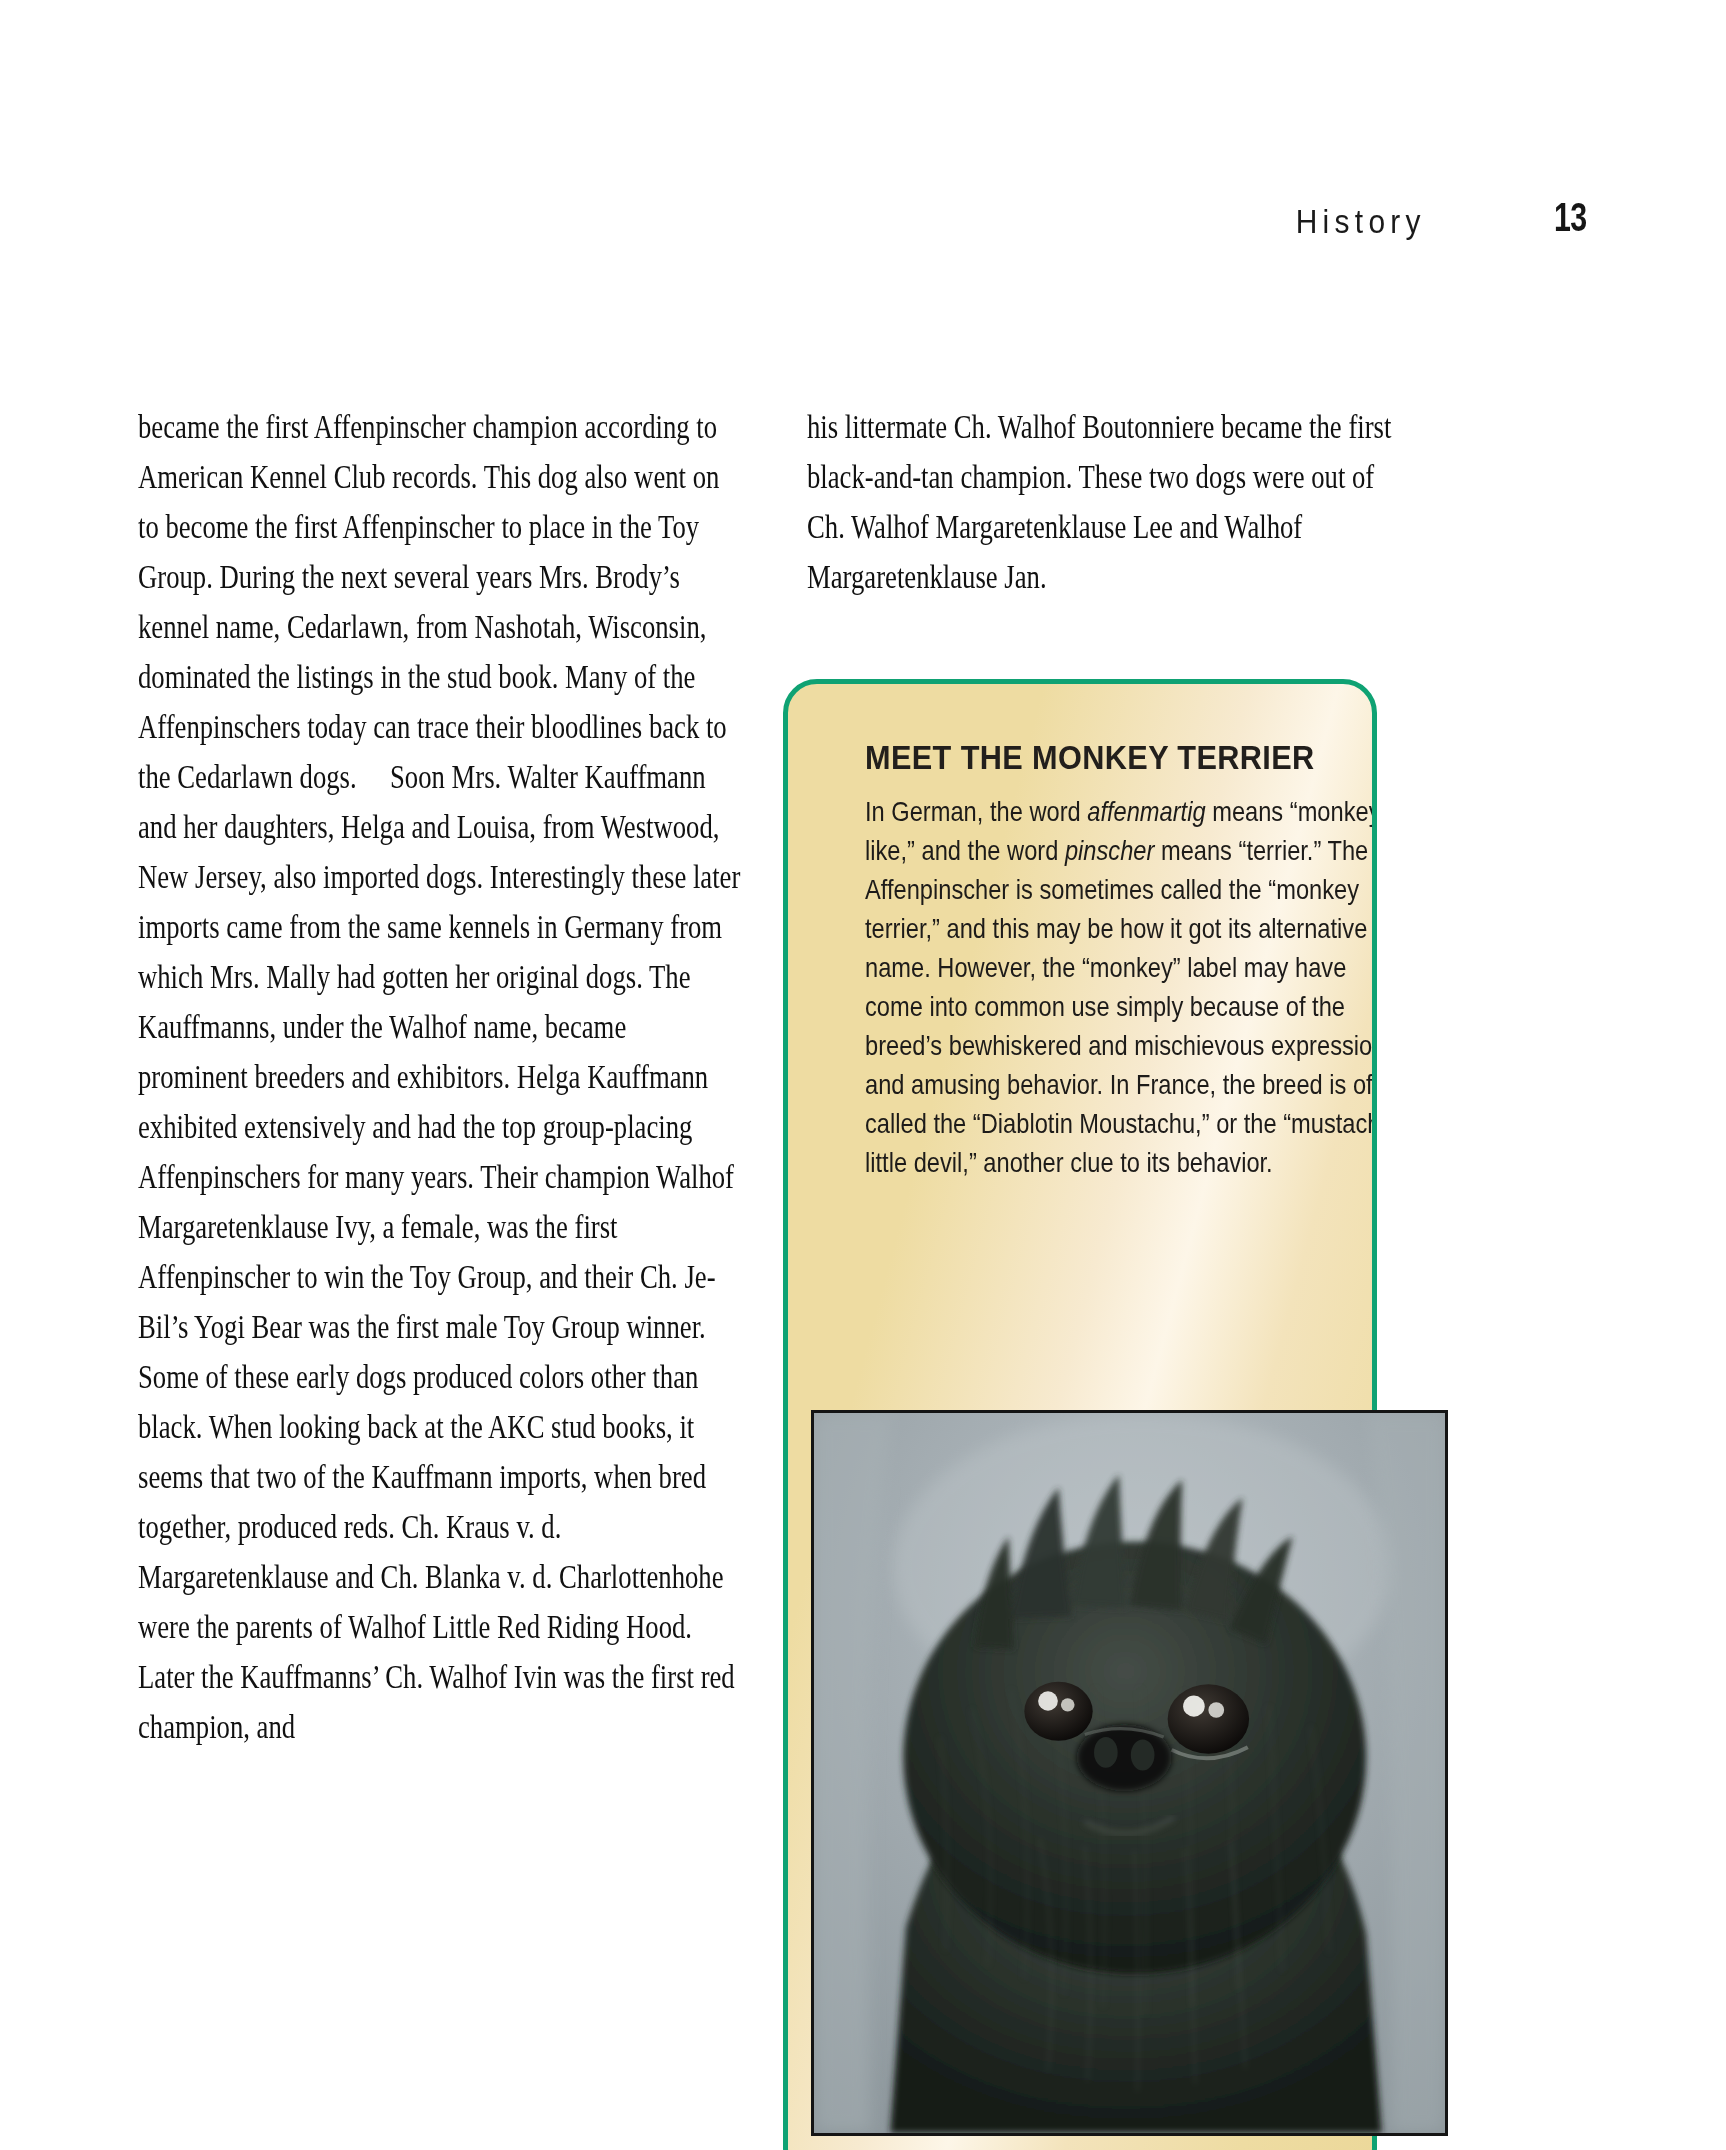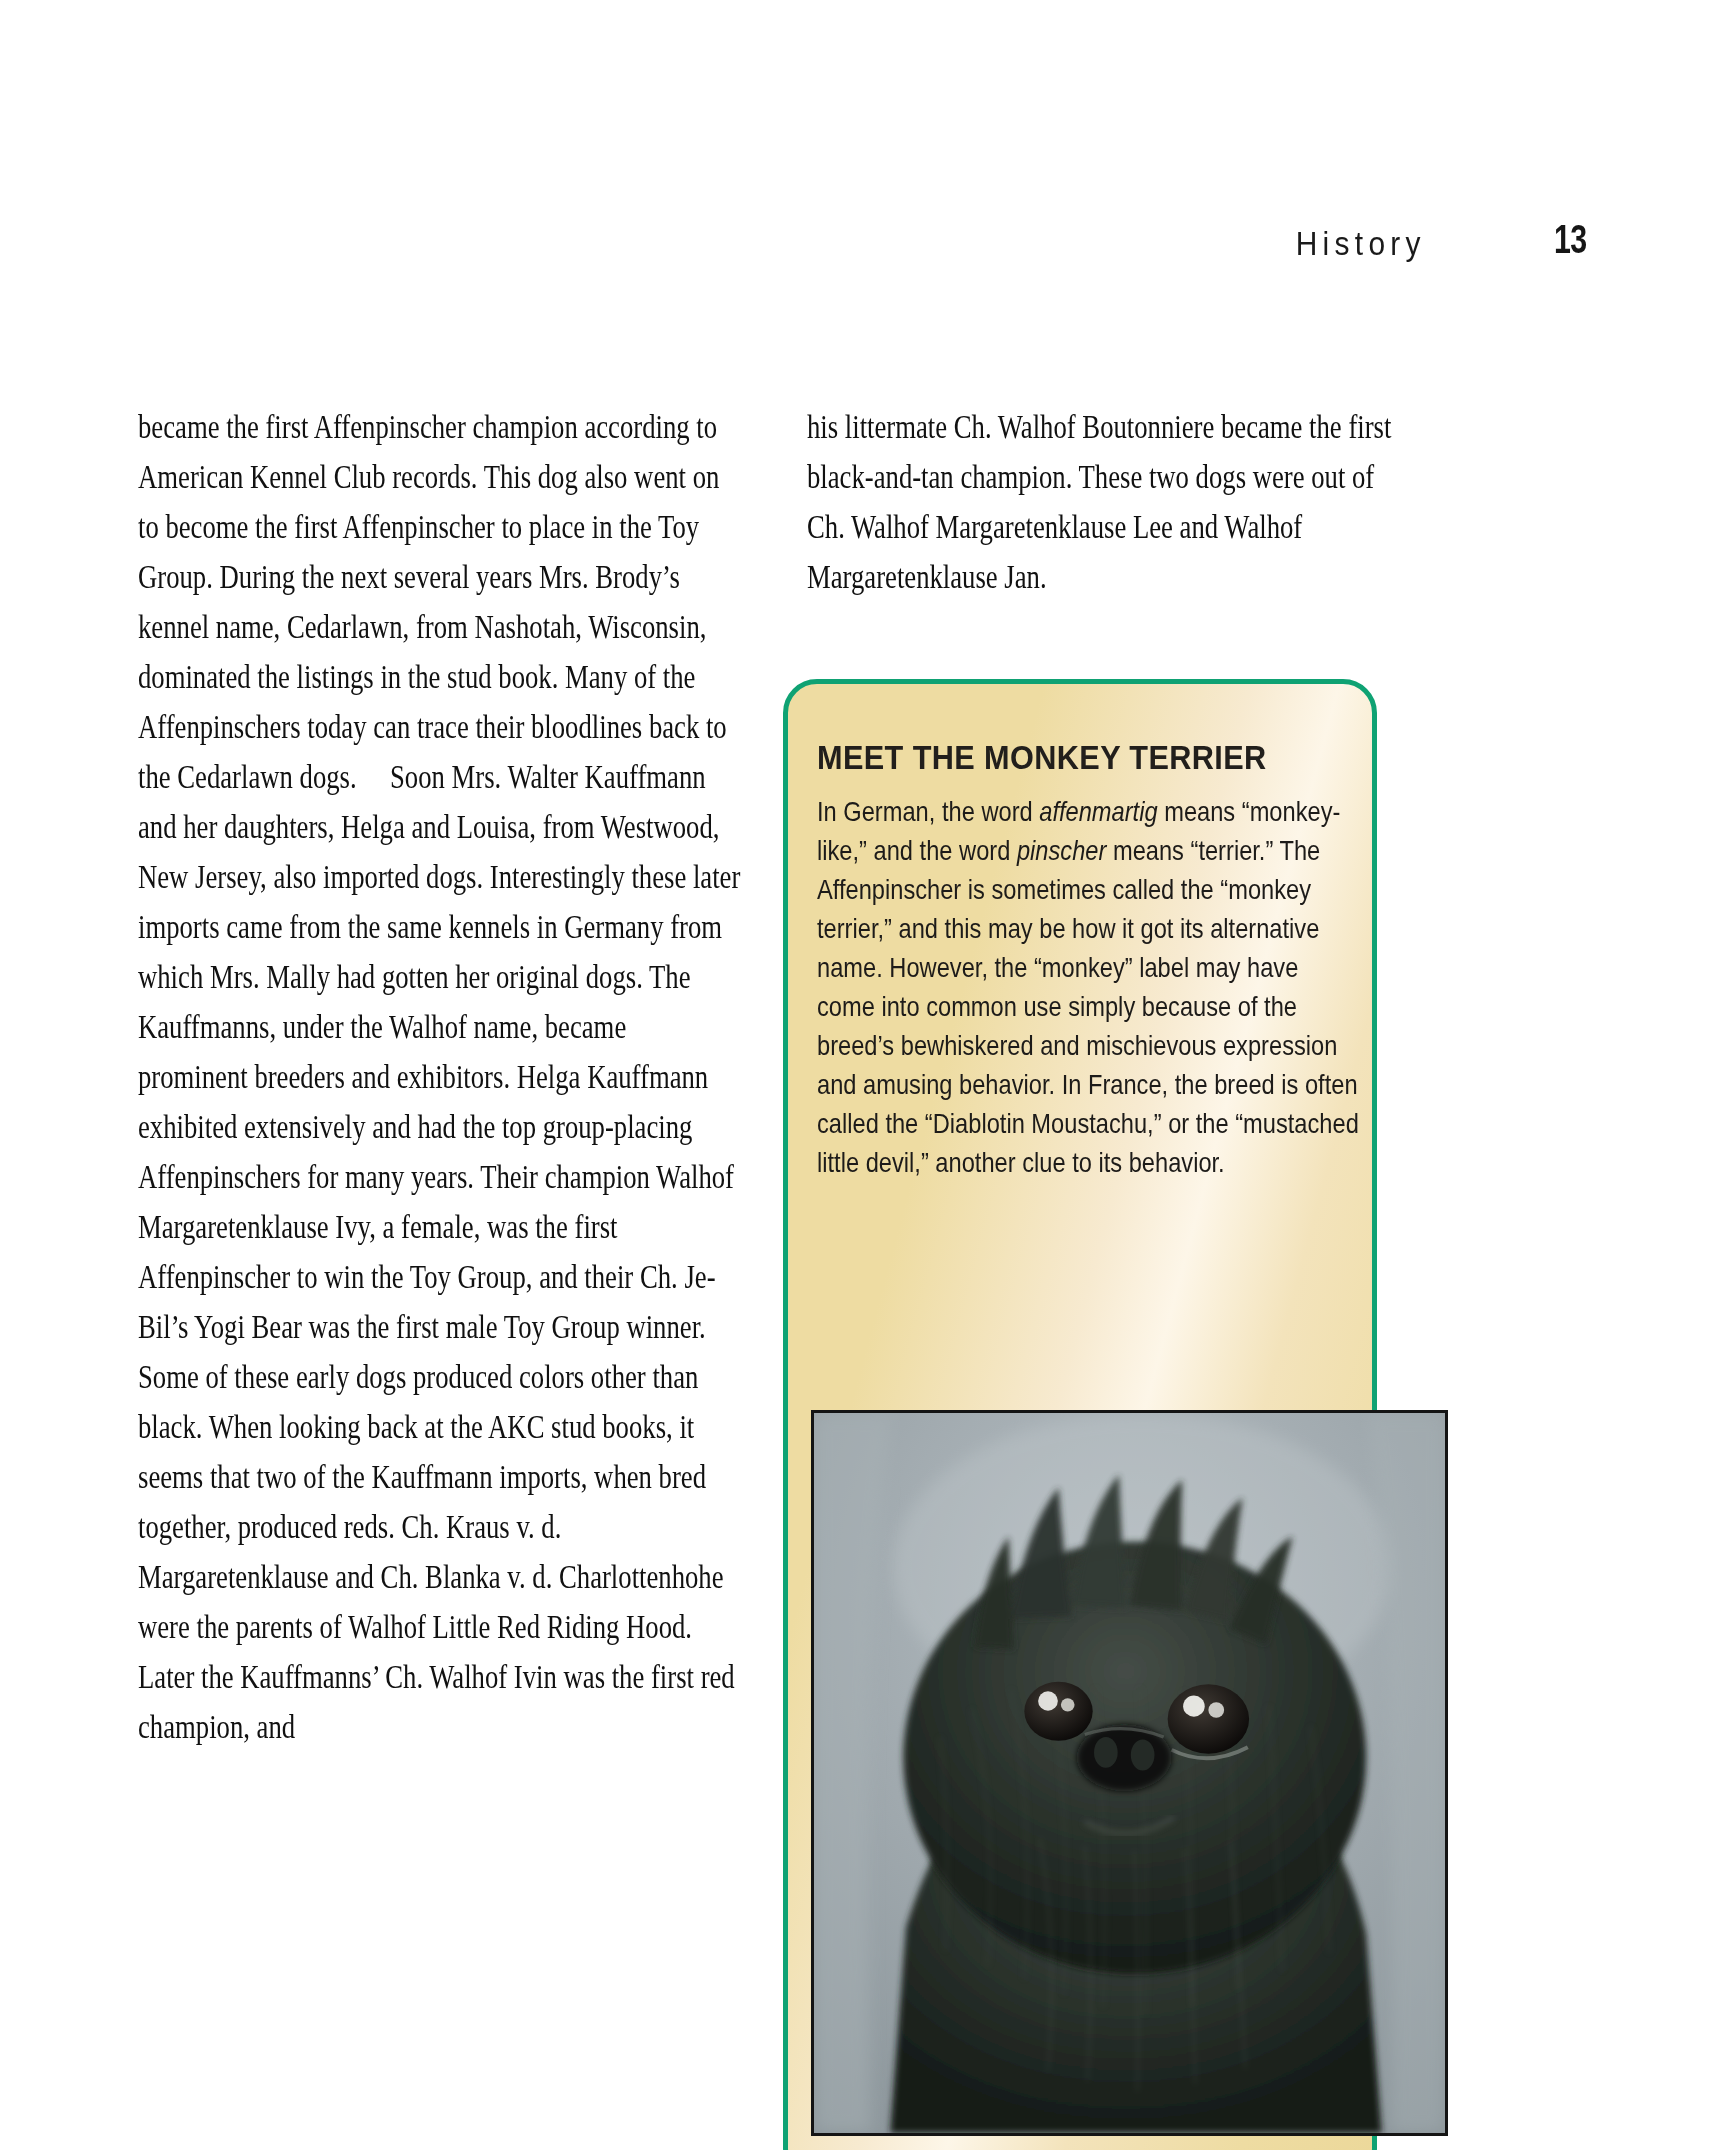--- a/index.html
+++ b/index.html
@@ -5,21 +5,21 @@
 <style>
   html,body{margin:0;padding:0;}
   body{
     width:1727px;height:2480px;background:#ffffff;
     font-family:"Liberation Serif",serif;
     position:relative;overflow:hidden;
   }
 
   
   .runhead{
-    position:absolute;left:0;top:220px;width:1727px;height:69px;
+    position:absolute;left:0;top:198px;width:1727px;height:69px;
   }
   .runhead .chapter{
     position:absolute;right:301px;top:4.3px;
     font-family:"Liberation Sans",sans-serif;
     font-size:34px;font-weight:300;letter-spacing:6px;
     color:#1a1a1a;transform:scaleX(.88);transform-origin:right center;
     white-space:nowrap;
   }
   .runhead .folio{
     position:absolute;left:1554px;top:-4.3px;
@@ -45,20 +45,21 @@
     position:absolute;left:783px;top:679px;
     width:594px;height:1504px;
     box-sizing:border-box;
     border:5.6px solid #0fa273;
     border-radius:34px;
     background:linear-gradient(105deg,#eedca2 0%,#eedca2 26%,#f7ead0 47%,#fdf6e8 56%,#f3e3bb 68%,#eedca2 86%,#ecd89a 100%);
     overflow:hidden;
   }
   .callout-inner{
     padding:55px 31px 0 29px;
+    margin-left:48px;
   }
   .callout h2{
     margin:0 0 14.6px 0;
     font-family:"Liberation Sans",sans-serif;
     font-size:33px;font-weight:700;letter-spacing:0.4px;
     color:#221f1c;
     transform:scaleX(.93);transform-origin:left center;
     white-space:nowrap;
   }
   .callout p{

